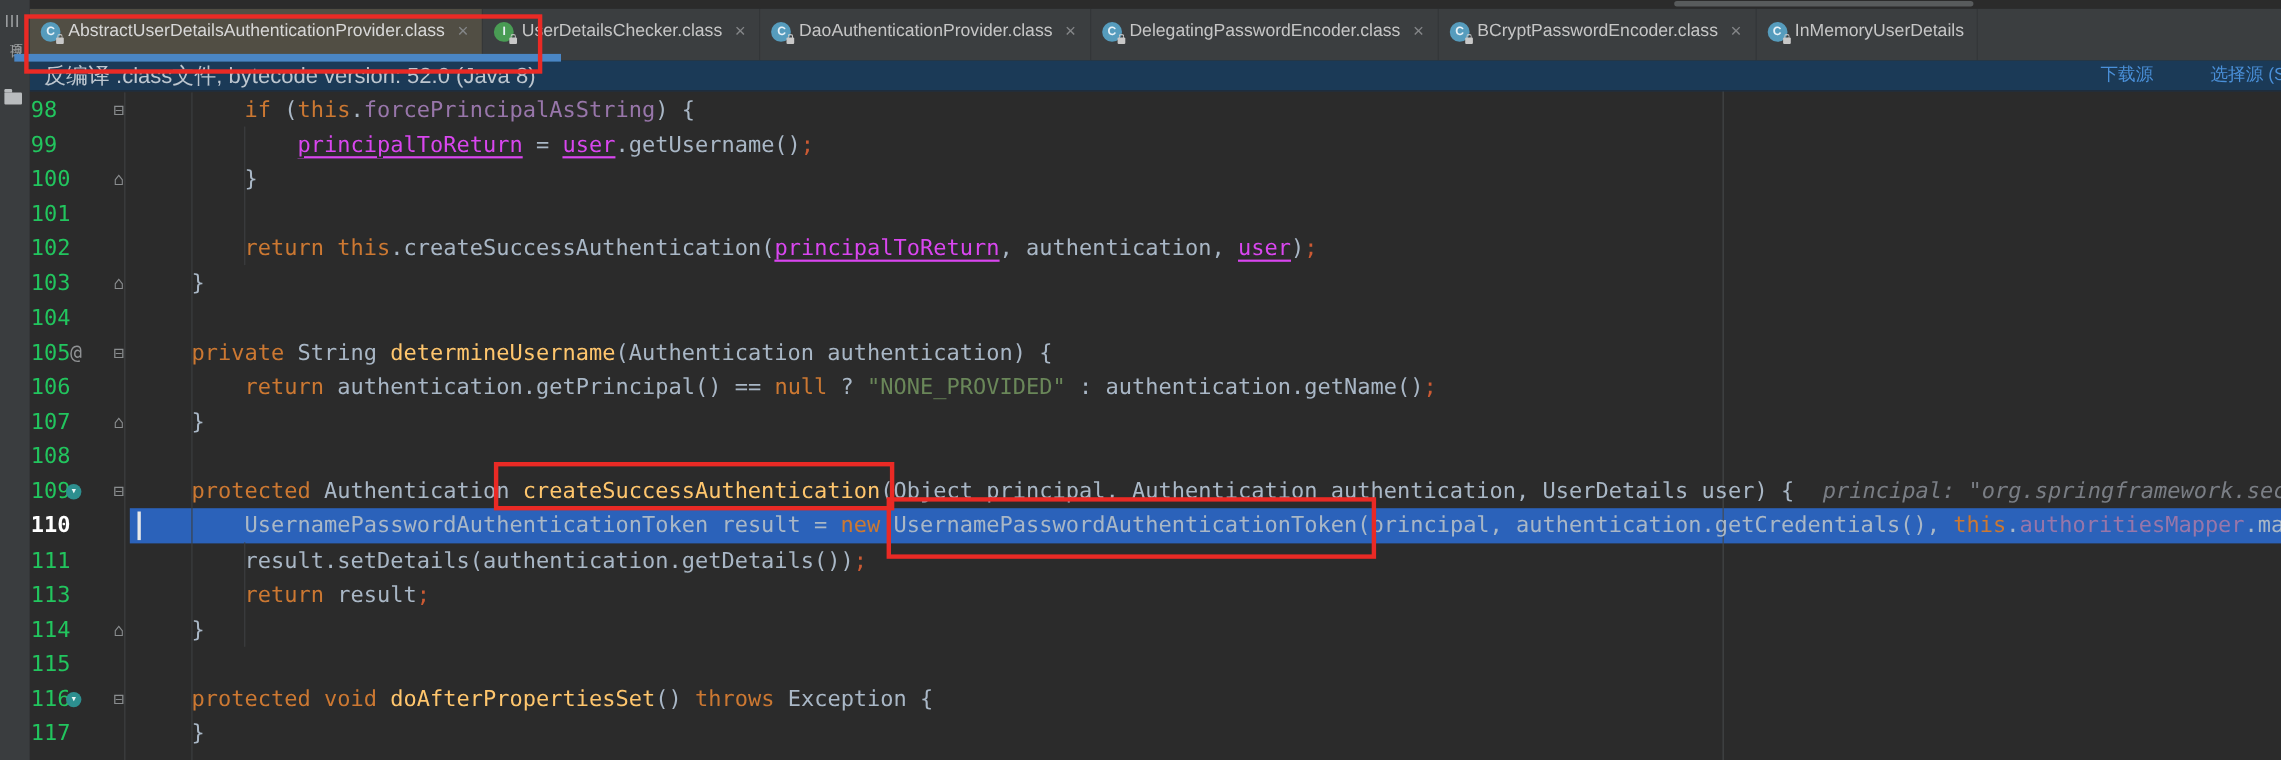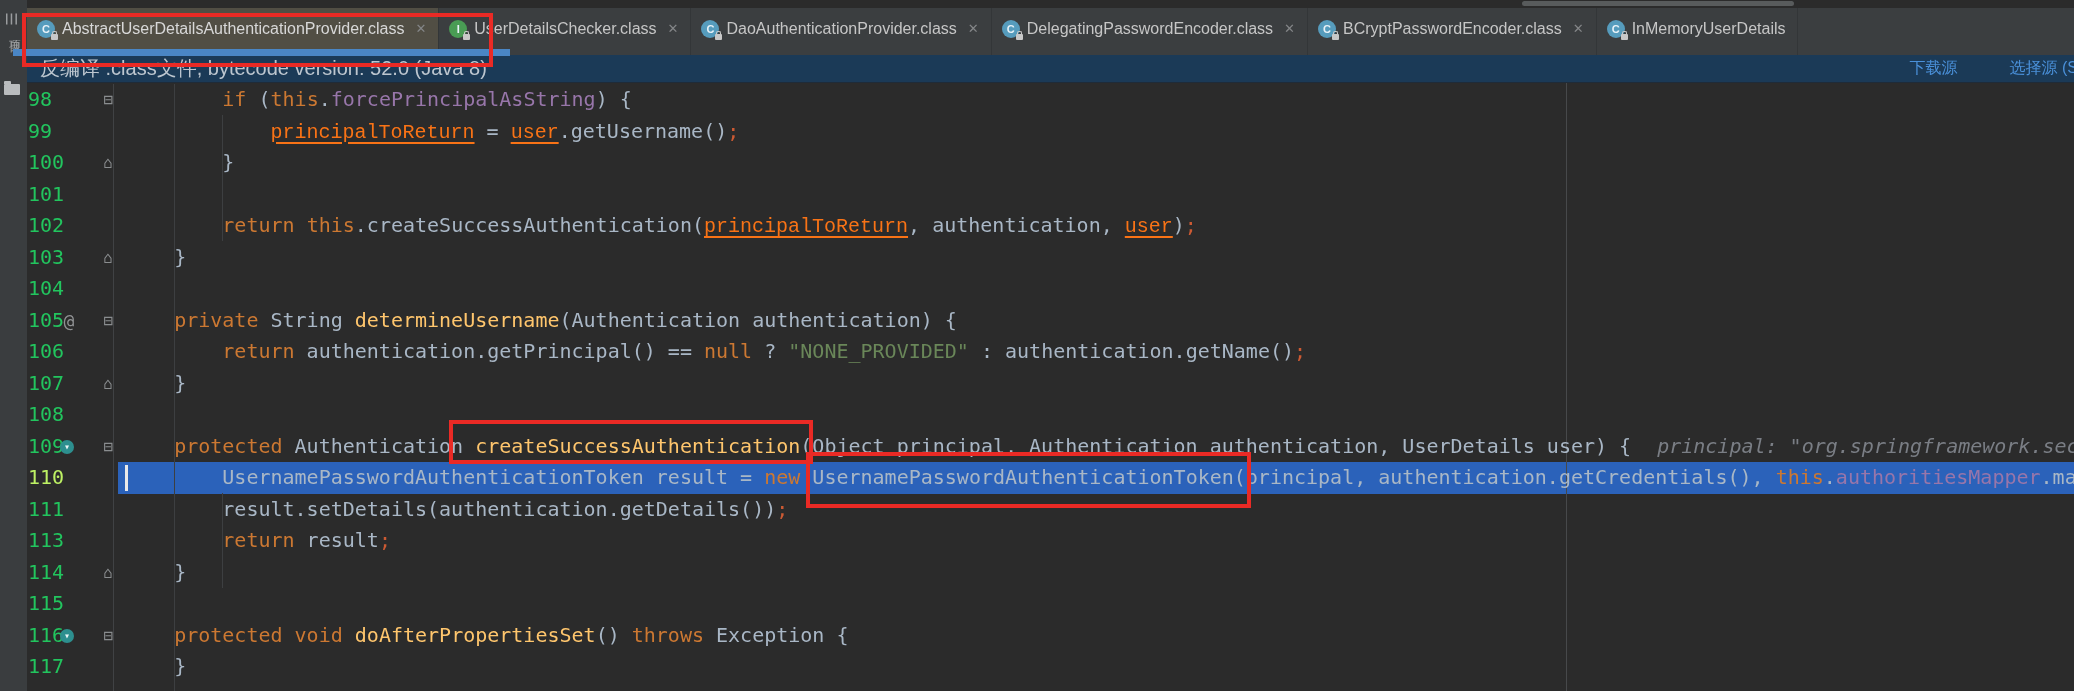--- a/index.html
+++ b/index.html
@@ -56,36 +56,36 @@
   .g4{left:174px;top:84px;height:607px;background:#3d3f41;}
   .g8a{left:222px;top:115px;height:126px;background:#3d3f41;}
   .g8b{left:222px;top:493px;height:95px;background:#3d3f41;}
   .gmargin{left:1566px;top:82px;height:609px;background:#47494b;}
   .sel-bg{position:absolute;left:118px;right:0;top:462px;height:32px;background:#2b62ba;z-index:1;}
   .caret{position:absolute;left:125px;top:465px;width:3px;height:26px;background:#e9e9e9;z-index:4;}
 
   #code{position:absolute;left:0;top:84px;right:0;z-index:3;}
   .row{position:relative;height:31.5px;}
   .lnum{position:absolute;left:28px;top:0;line-height:31.5px;color:#22c55e;}
-  .row.sel .lnum{color:#bef264;}
+  .row.sel .lnum{color:#ffffff;font-weight:bold;}
   .gicon{position:absolute;left:56px;top:0;width:26px;text-align:center;line-height:31.5px;
          color:#909294;font-size:18px;}
   .gicon.override{left:60px;top:9px;width:14px;height:14px;border-radius:50%;
          background:#2d8f8f;line-height:14px;color:#eaf6f6;font-size:10px;text-align:center;}
   .gfold{position:absolute;left:98px;top:0;width:20px;text-align:center;line-height:31.5px;
          color:#8a8d8f;font-size:16px;}
   .code{position:absolute;left:118px;right:0;top:0;height:31.5px;line-height:31.5px;
         white-space:pre;overflow:hidden;}
   .tk-pln{color:#a9b7c6;}
   .tk-kw{color:#cc7832;}
   .tk-meth{color:#ffc66d;}
   .tk-fld{color:#9876aa;}
   .tk-str{color:#6a8759;}
   .tk-sem{color:#cc5a33;}
-  .tk-und{color:#f97316;text-decoration:underline;text-underline-offset:4px;font-family:Liberation Mono, monospace;}
+  .tk-und{color:#d946ef;text-decoration:underline;text-underline-offset:4px;}
   .tk-inlay{color:#7a7e85;font-style:italic;margin-left:26px;}
 
   
   .redbox{position:absolute;border:4px solid #ea2a25;z-index:8;}
 </style>
 </head>
 <body>
 
 <div class="stripe">
   <div class="stripe-menu">☰</div>

